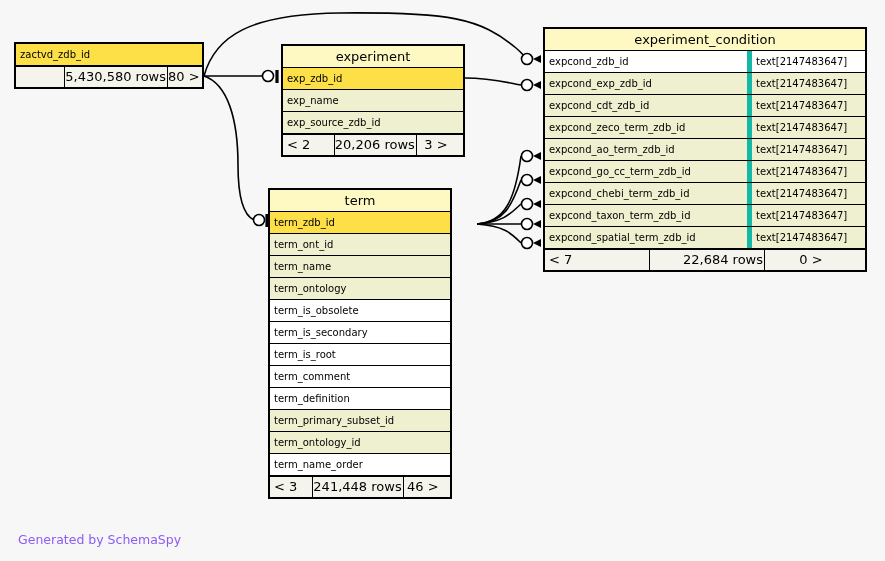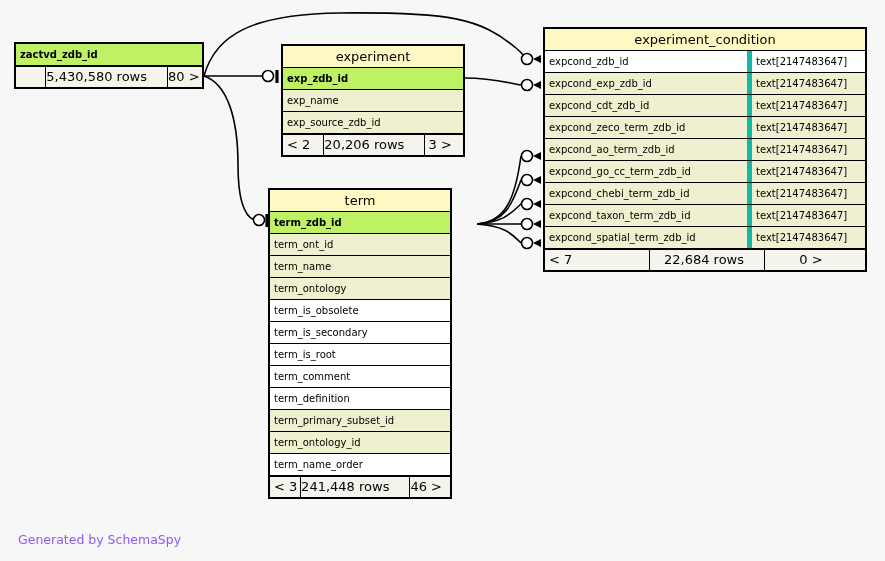--- a/index.html
+++ b/index.html
@@ -64,21 +64,21 @@
     overflow: hidden;
   }
   .cell-type {
     border-left: 5px solid #14b8a6;
     padding-left: 4px;
     padding-right: 6px;
     white-space: nowrap;
     flex: 0 0 auto;
     box-sizing: border-box;
   }
-  .row.pk   { background: #bef264; font-weight: bold; }
+  .row.pk   { background: #fde047; }
   .row.fk   { background: #eff0d0; }
   .row.plain{ background: #ffffff; }
 
   .footer {
     display: flex;
     border-top: 1px solid #000000;
     height: 21px;
     box-sizing: border-box;
     background: #f4f4ec;
     font-size: 13px;
@@ -87,21 +87,21 @@
   .footer .f-left {
     padding-left: 4px;
     white-space: nowrap;
     box-sizing: border-box;
     text-align: left;
   }
   .footer .f-mid {
     border-left: 1px solid #000000;
     border-right: 1px solid #000000;
     text-align: right;
-    padding-right: 20px;
+    padding-right: 1px;
     white-space: nowrap;
     box-sizing: border-box;
     flex: 1 1 auto;
   }
   .footer .f-right {
     text-align: center;
     padding-right: 8px;
     white-space: nowrap;
     box-sizing: border-box;
   }

